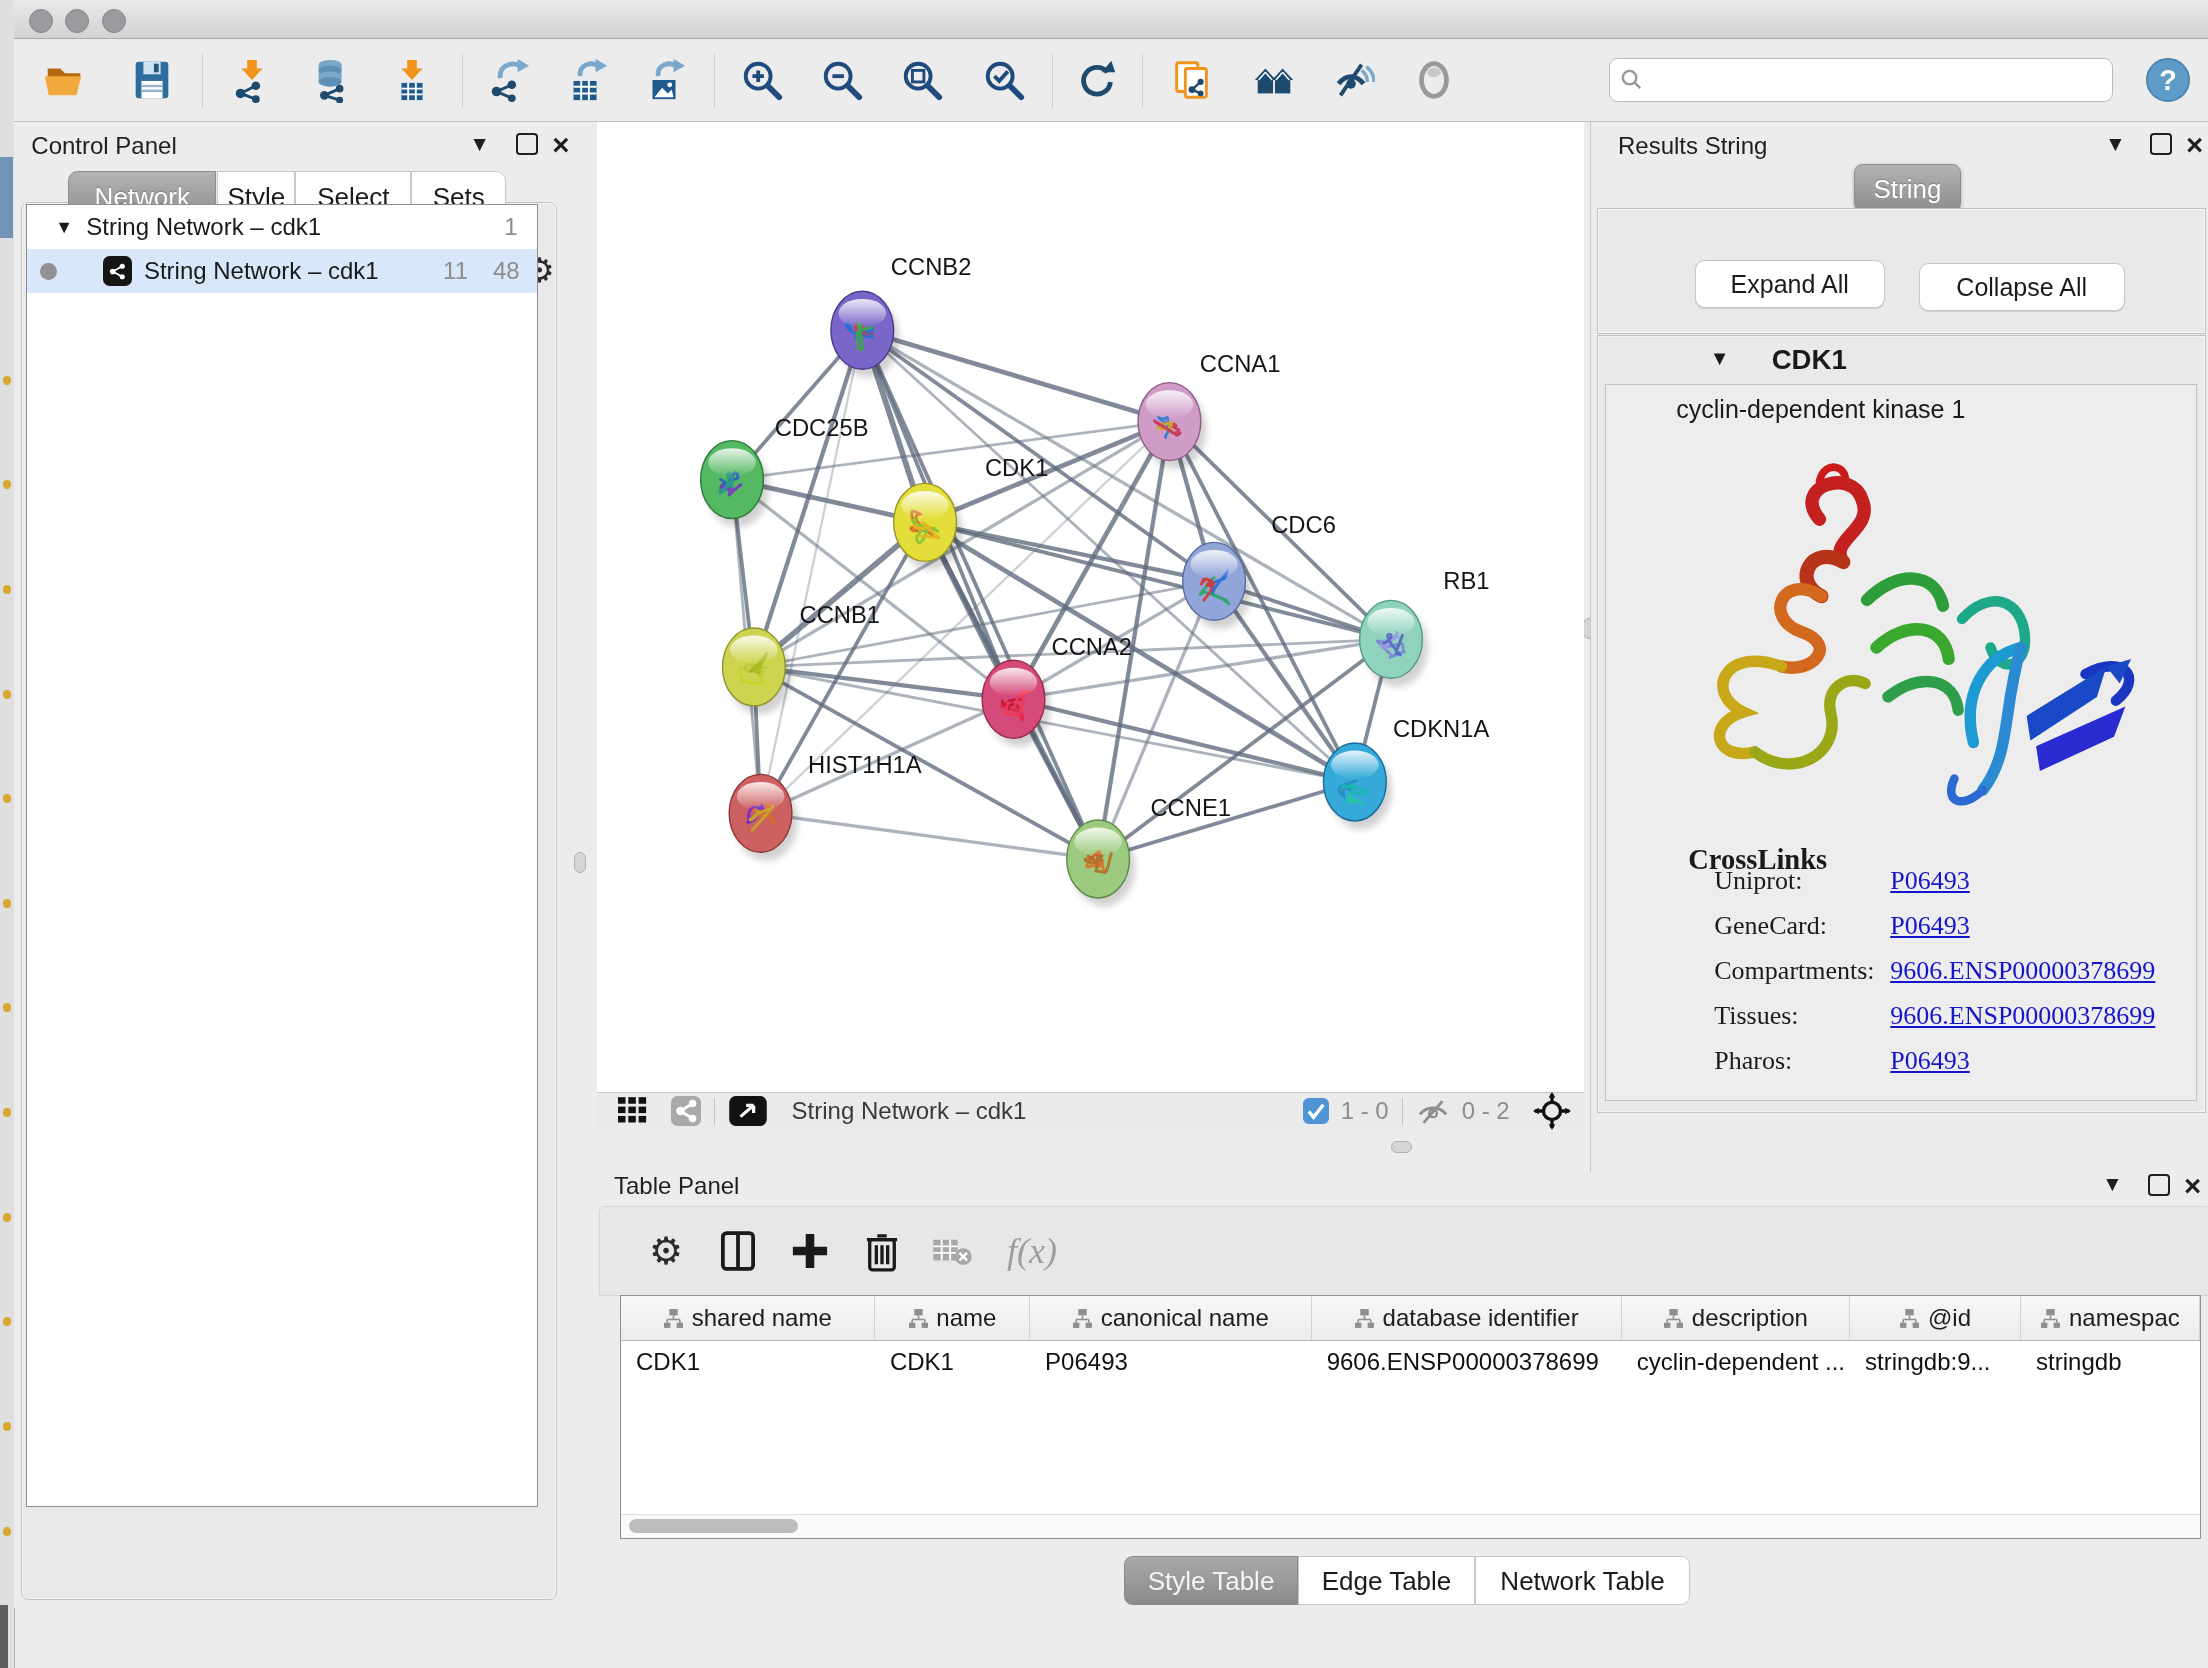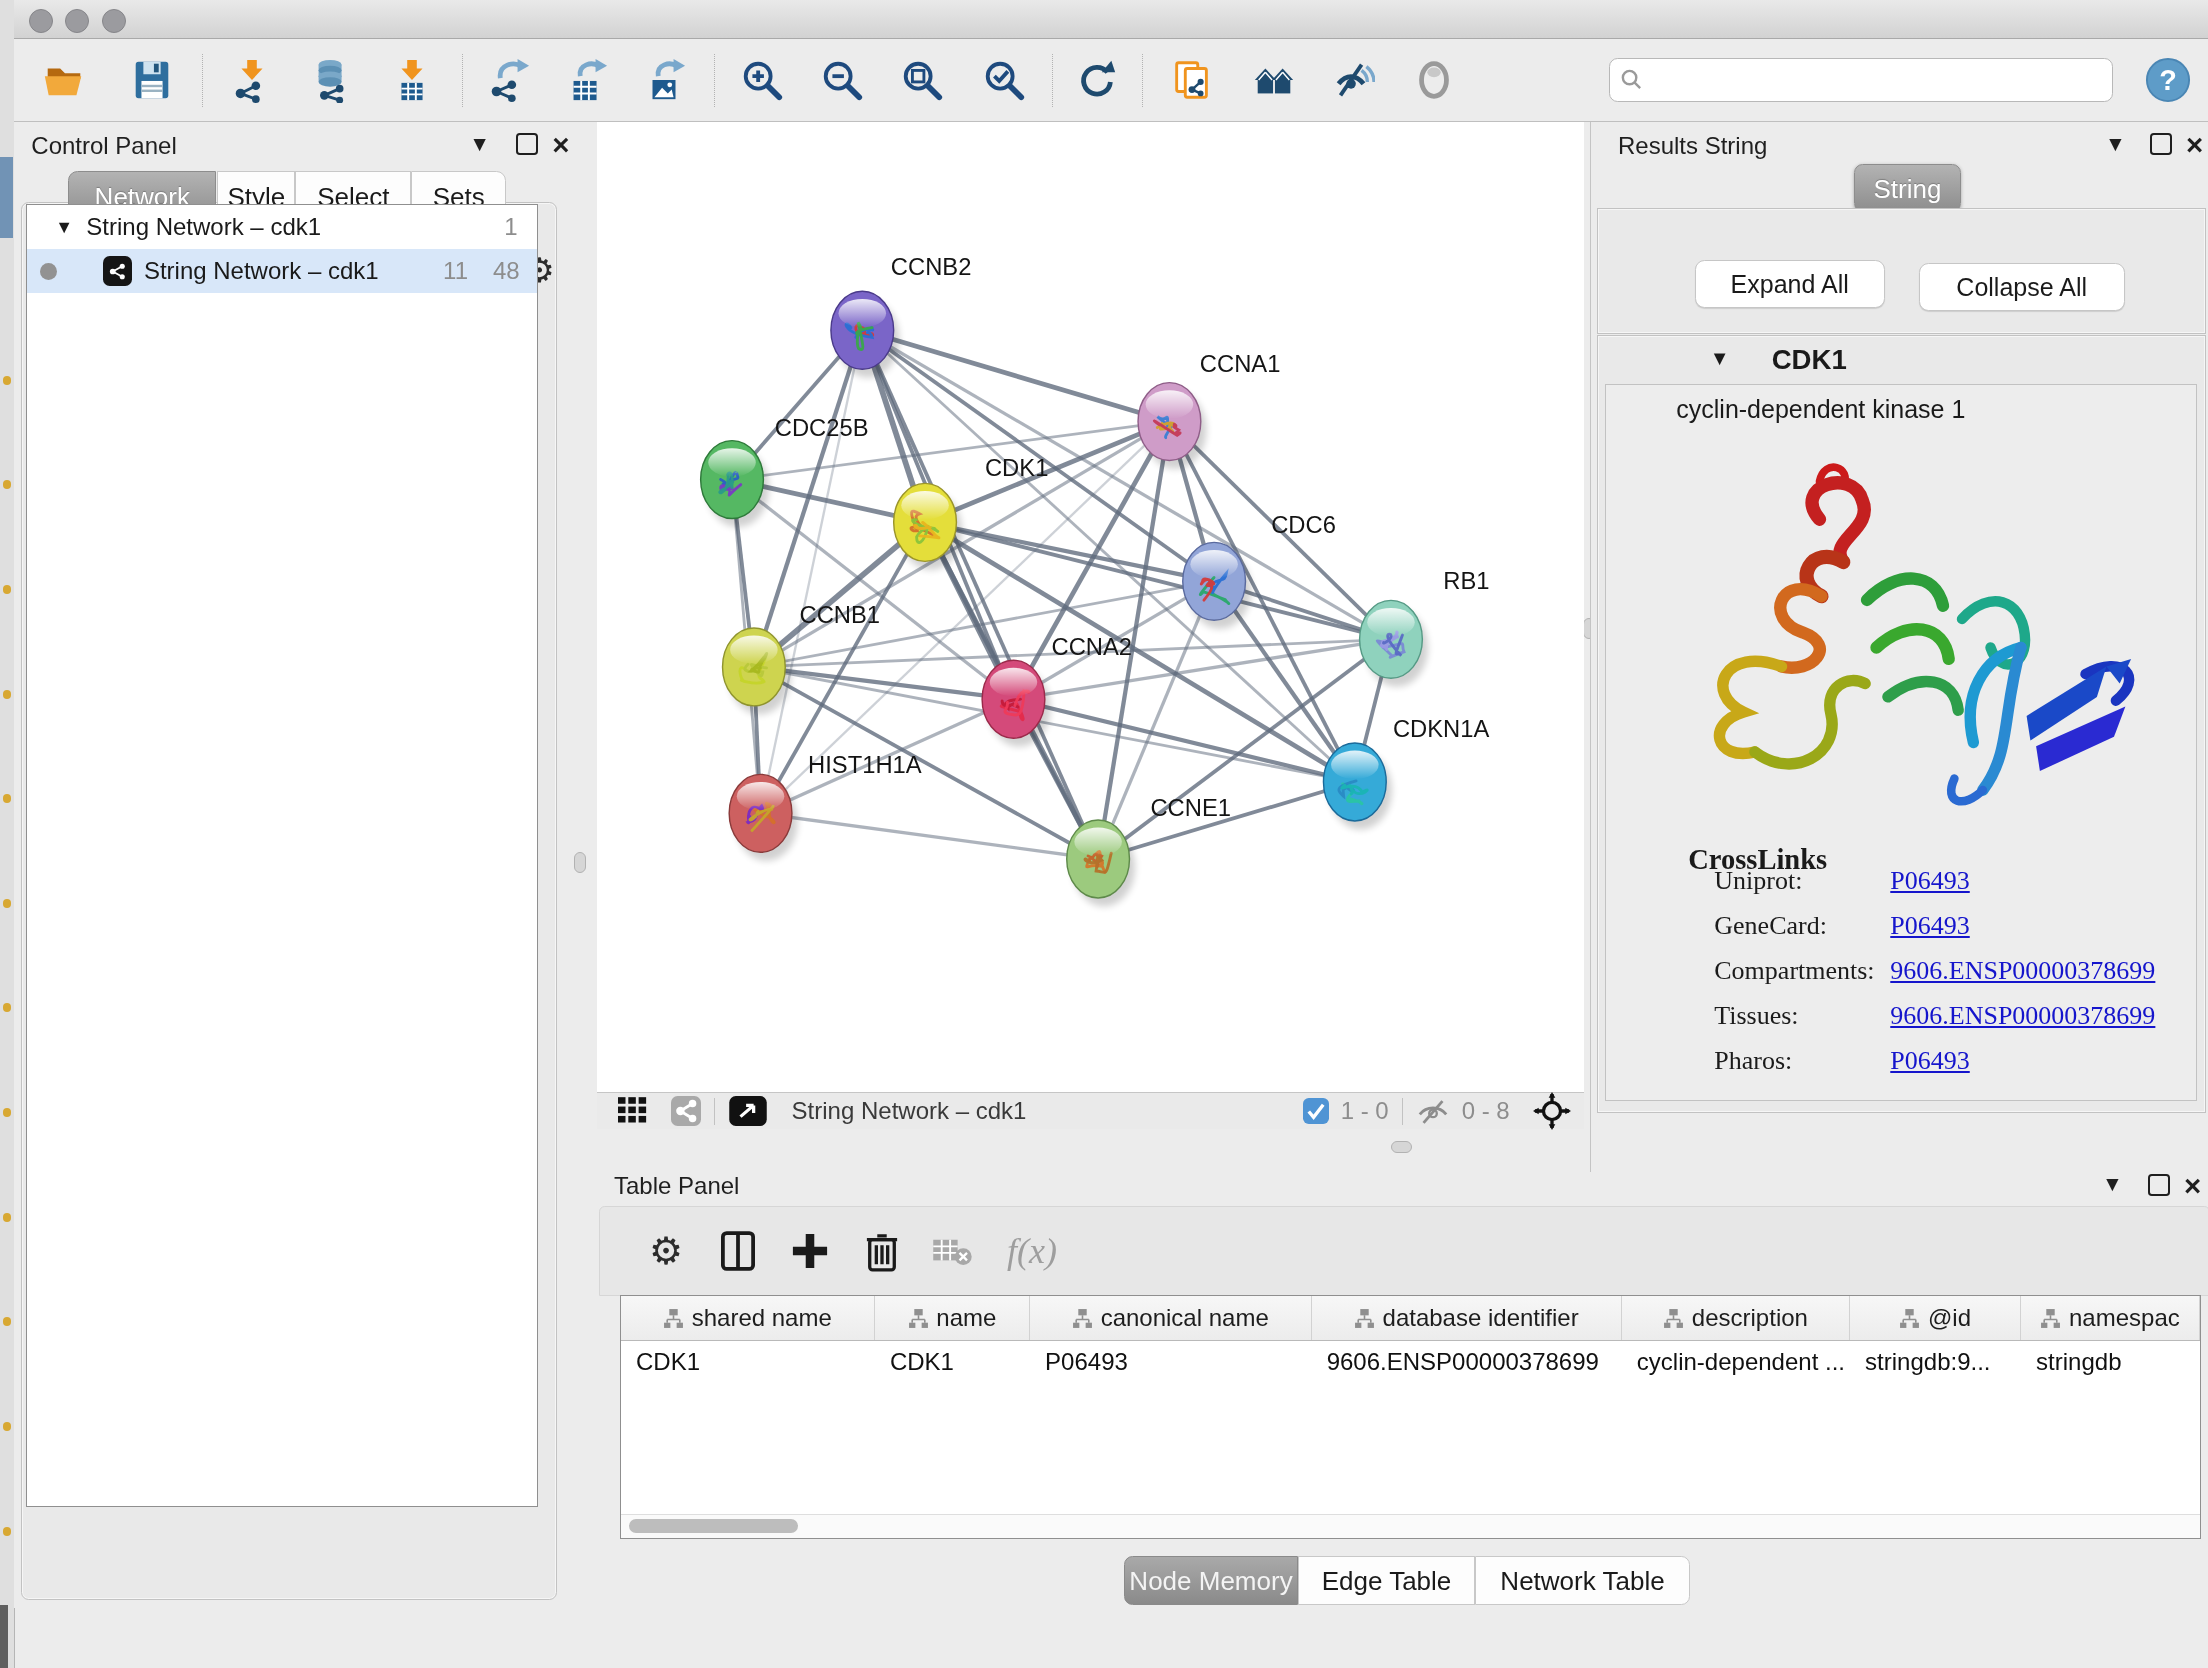--- a/index.html
+++ b/index.html
@@ -490,21 +490,21 @@
         <rect x="0" y="0" width="27" height="27" rx="6" fill="#4f94d4"></rect>
         <path d="M6 14l5 6 10-13" stroke="#fff" stroke-width="3.5" fill="none"></path>
       </svg>
       <span class="gray" style="margin-left:11.4px">1 - 0</span>
       <div class="vline"></div>
       <svg width="34" height="27" viewBox="0 0 36 28">
         <path d="M4 17c7-9 21-9 28 0" stroke="#8d8d8d" stroke-width="3" fill="none"></path>
         <circle cx="18" cy="16" r="4" fill="none" stroke="#8d8d8d" stroke-width="2.5"></circle>
         <path d="M8 26 28 3" stroke="#8d8d8d" stroke-width="3"></path>
       </svg>
-      <span class="gray" style="margin-left:11.4px">0 - 8</span>
+      <span class="gray" style="margin-left:11.4px">0 - 2</span>
       <svg style="margin:0 13.3px 0 23px" width="38" height="38" viewBox="0 0 40 40">
         <circle cx="20" cy="20" r="9" stroke="#111" stroke-width="3.5" fill="none"></circle>
         <path d="M20 2v8M20 30v8M2 20h8M30 20h8" stroke="#111" stroke-width="3.5"></path>
         <polygon points="20,0 16.5,6 23.5,6" fill="#111"></polygon>
           <polygon points="20,40 16.5,34 23.5,34" fill="#111"></polygon>
         <polygon points="0,20 6,16.5 6,23.5" fill="#111"></polygon>
           <polygon points="40,20 34,16.5 34,23.5" fill="#111"></polygon>
       </svg>
     </div>
   </div>
@@ -679,19 +679,19 @@
         <div class="td" style="width: 314px;">9606.ENSP00000378699</div>
         <div class="td" style="width: 231px;">cyclin-dependent ...</div>
         <div class="td" style="width: 173px;">stringdb:9...</div>
         <div class="td" style="width: 181px;">stringdb</div>
       </div>
     <div id="hscroll">
       <div id="hthumb"></div>
     </div>
   </div>
 
-  <div class="bottab active" style="left:1124px;top:1556px;width:174px;border-radius:8.6px 0 0 8.6px">Node Memory</div>
+  <div class="bottab active" style="left:1124px;top:1556px;width:174px;border-radius:8.6px 0 0 8.6px">Style Table</div>
   <div class="bottab" style="left:1298px;top:1556px;width:177px">Edge Table</div>
   <div class="bottab" style="left:1475px;top:1556px;width:215px;border-radius:0 8.6px 8.6px 0">Network Table</div>
 
 
 </div>
 
 
 </body></html>

